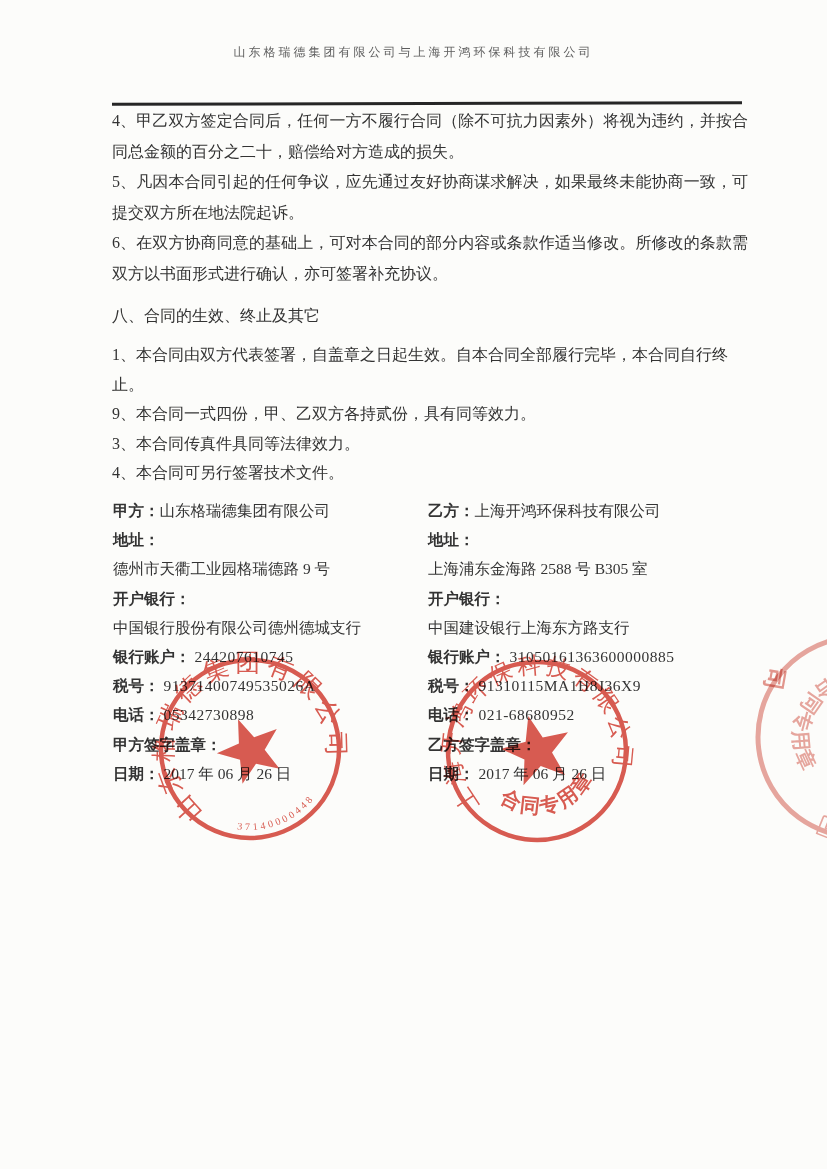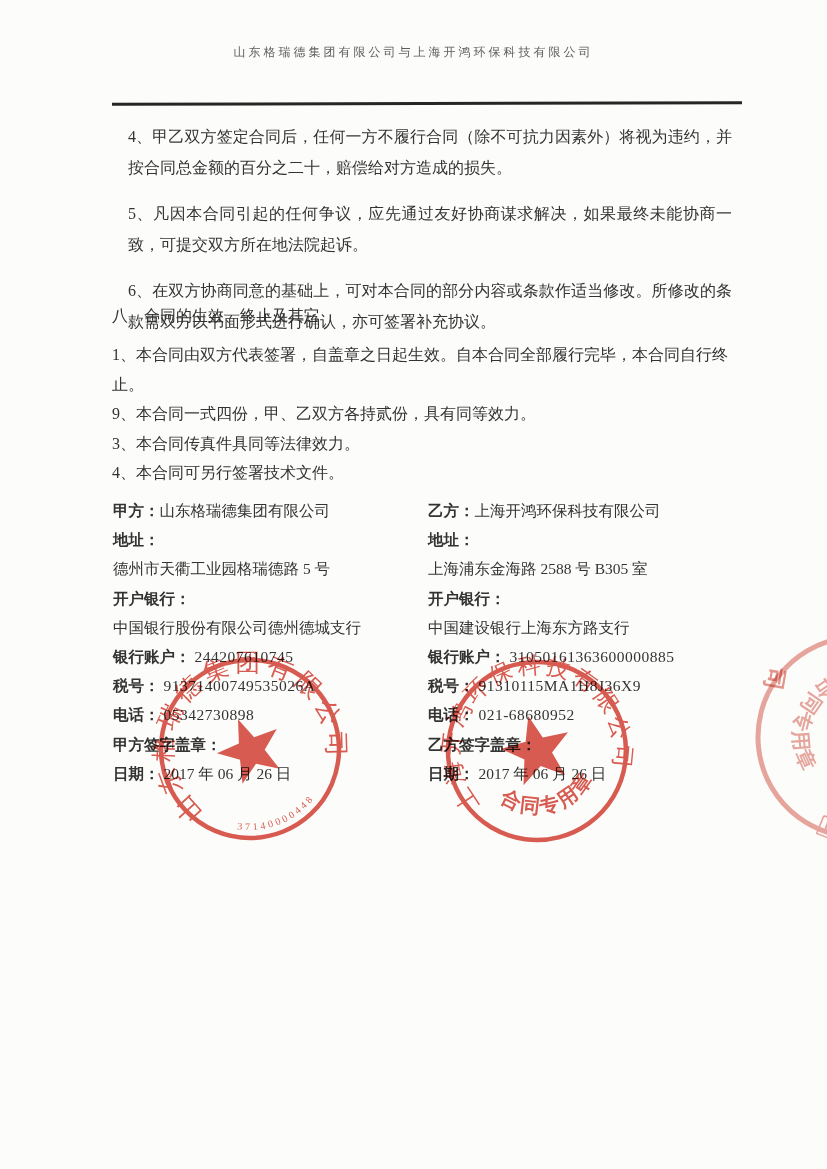--- a/index.html
+++ b/index.html
@@ -19,21 +19,21 @@
     font-weight:400;
   }
   .rule{
     position:absolute;top:102px;left:112px;width:630px;height:2.5px;
     background:#262626;transform:rotate(-0.15deg);
   }
   .clauses{
     position:absolute;top:106px;left:112px;width:636px;
     font-size:16px;line-height:30.5px;text-align:justify;color:#333;
   }
-  .clauses p{margin:16px;}
+  .clauses p{margin:0;}
   .section{
     position:absolute;top:301px;left:112px;width:640px;
     font-size:16px;color:#333;
   }
   .section .heading{margin:0 0 9px 0;line-height:30px;}
   .section p.item{margin:0;line-height:29.5px;}
   .sig-col{
     position:absolute;top:496px;
     font-size:15.5px;color:#333;
   }
@@ -90,21 +90,21 @@
   </div>
 
   <div class="sig-col col-a">
     <div class="row">
       <span class="lbl">甲方：</span><span>山东格瑞德集团有限公司</span>
     </div>
     <div class="row">
       <span class="lbl">地址：</span>
     </div>
     <div class="row">
-      <span>德州市天衢工业园格瑞德路 5 号</span>
+      <span>德州市天衢工业园格瑞德路 9 号</span>
     </div>
     <div class="row">
       <span class="lbl">开户银行：</span>
     </div>
     <div class="row">
       <span>中国银行股份有限公司德州德城支行</span>
     </div>
     <div class="row">
       <span class="lbl">银行账户：</span> <span class="num">244207610745</span>
     </div>

